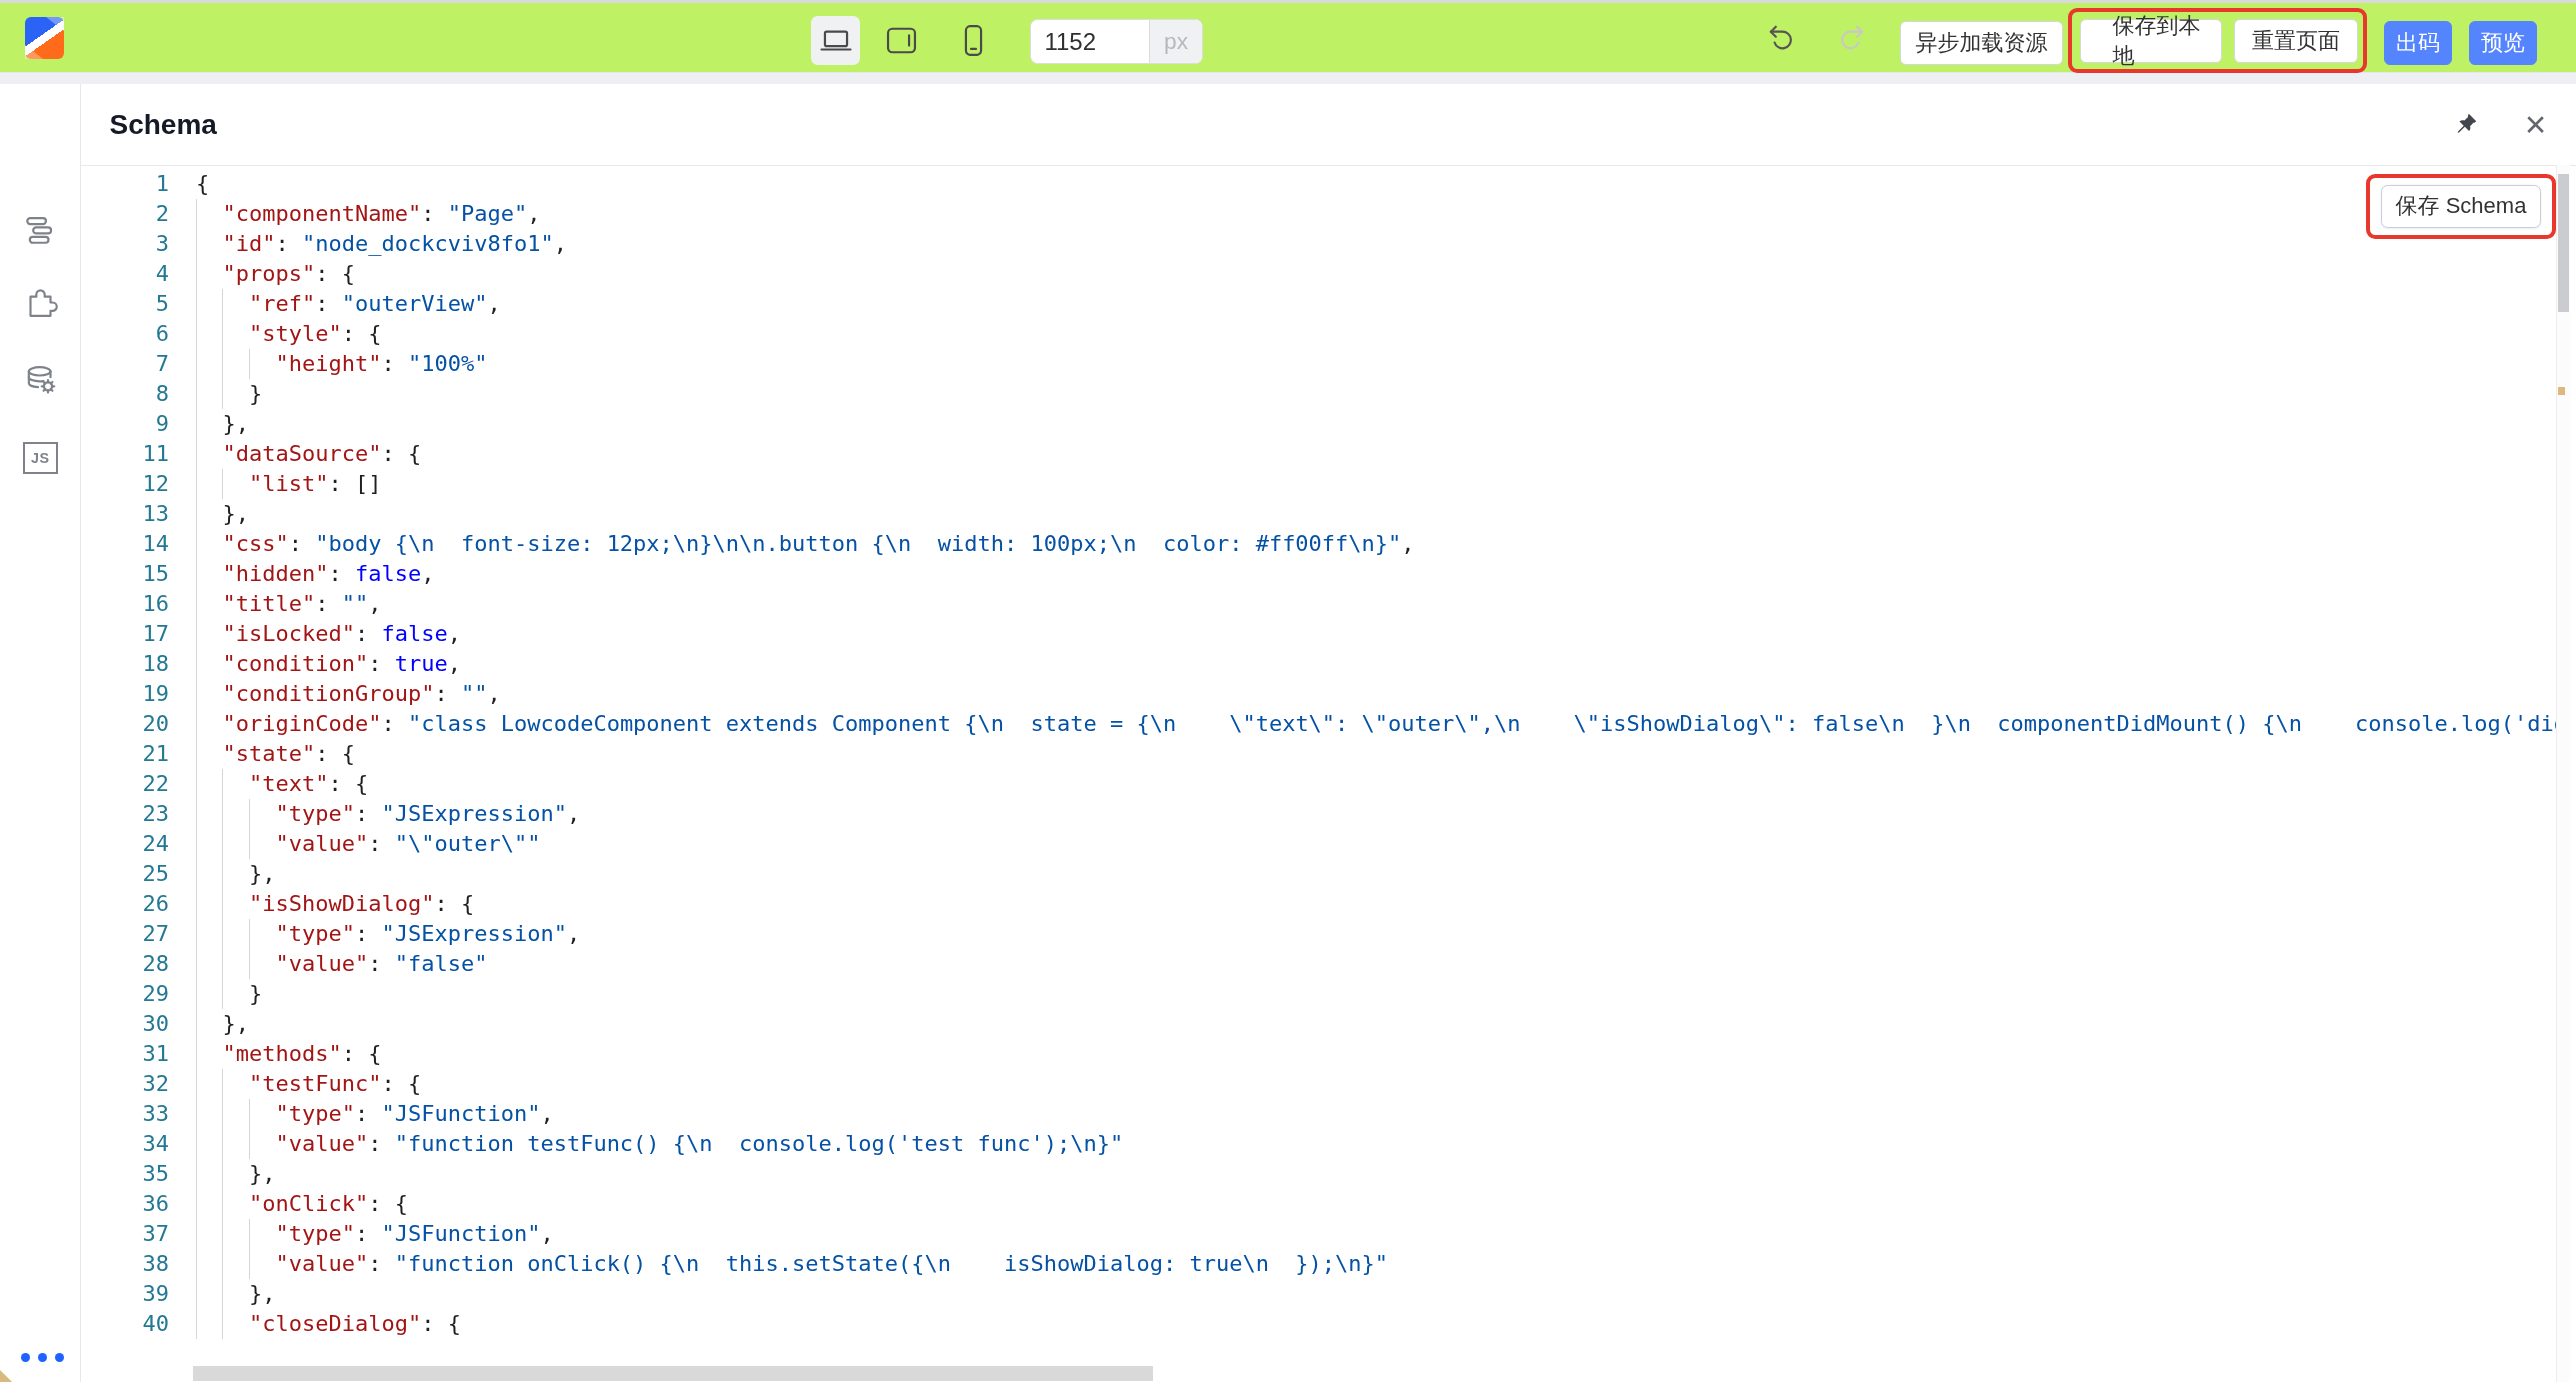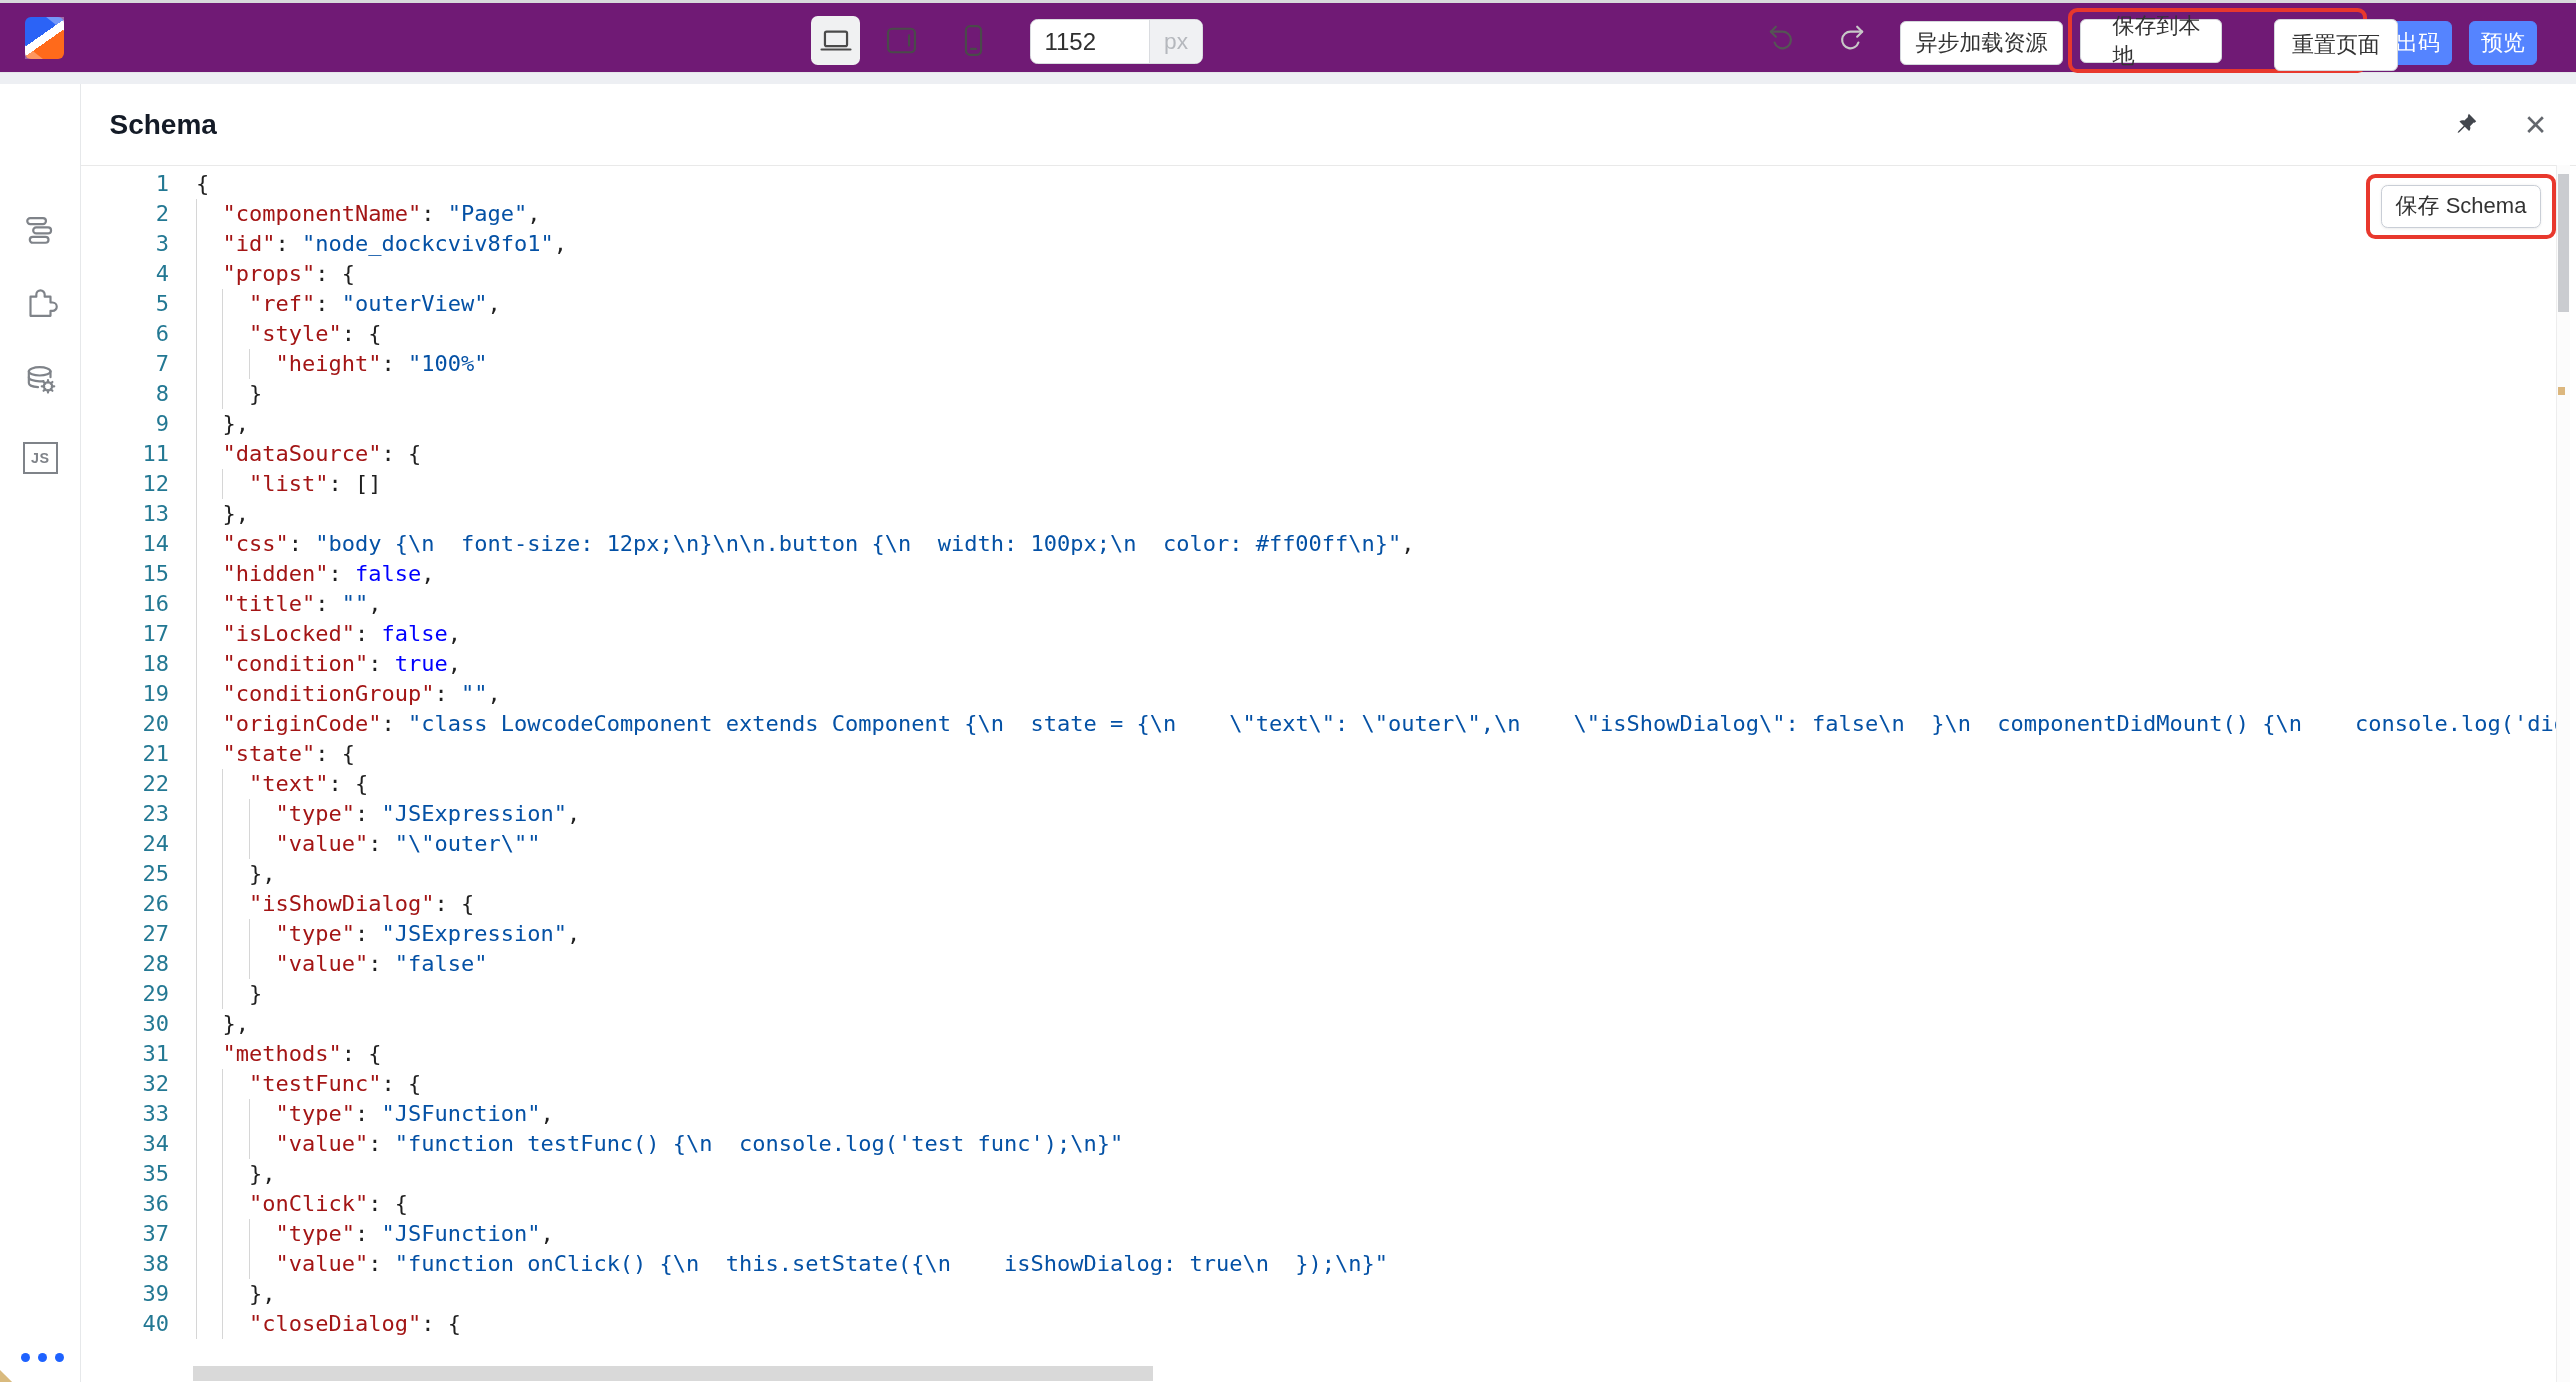--- a/index.html
+++ b/index.html
@@ -1,20 +1,20 @@
 <!DOCTYPE html>
 <html style="font-size:13.4px"><head>
 <meta charset="utf-8">
 <style>
   html,body{margin:0;padding:0;}
   body{font-family:"Liberation Sans",sans-serif;background:#edeff3;}
   .screen{position:relative;width:2576px;height:1383px;background:#edeff3;overflow:hidden;}
 
   
-  .topbar{position:absolute;left:0;top:0;width:2576px;height:72px;background:#701a75;border-bottom:0.8px solid #e4e6e9;z-index:10;}
+  .topbar{position:absolute;left:0;top:0;width:2576px;height:72px;background:#bef264;border-bottom:0.8px solid #e4e6e9;z-index:10;}
   .top-hairline{position:absolute;left:0;top:0;width:2576px;height:2.5px;background:#d8d9db;z-index:11;}
   .logo{position:absolute;left:25px;top:17px;width:39px;height:42px;border-radius:5.9px;
         background:linear-gradient(145deg,#2b63f6 0 43%,#ffffff 43% 57%,#ff6a1b 57% 100%);}
   .logo .lt{position:absolute;right:0;top:0;width:46%;height:34%;background:rgba(255,255,255,.35);clip-path:polygon(100% 0,0 0,100% 100%);}
   .logo .lb{position:absolute;left:0;bottom:0;width:46%;height:34%;background:rgba(255,255,255,.30);clip-path:polygon(0 100%,100% 100%,0 0);}
 
   .dev-btn{position:absolute;display:flex;align-items:center;justify-content:center;cursor:pointer;}
   .dev-btn.sel{background:#f0f1f2;border-radius:6.7px;}
   .dev-desktop{left:811px;top:16px;width:49px;height:49px;}
   .dev-tablet{left:883px;top:22px;width:37px;height:37px;}
@@ -34,21 +34,21 @@
           font-size:22px;color:#333;background:#fff;border:1.7px solid #d4d7dc;border-radius:5.9px;cursor:pointer;}
   .tb-btn.primary{background:#5584ff;border-color:#5584ff;color:#fff;}
   .btn-async{left:1900px;top:21px;width:163px;}
   .btn-outcode{left:2384px;top:21px;width:68px;}
   .btn-preview{left:2469px;top:21px;width:68px;}
 
   .anno{position:absolute;border:4.2px solid #e8382d;border-radius:9.2px;box-sizing:border-box;z-index:20;}
   .anno-toolbar{left:2068px;top:8.4px;width:299px;height:65px;}
   .anno-toolbar .tb-btn{position:absolute;}
   .btn-savelocal{left:7.6px;top:6.7px;width:142px;height:44px;padding-left:32px;}
-  .btn-reset{left:162px;top:6.7px;width:124px;height:52px;margin-left:40px;}
+  .btn-reset{left:162px;top:6.7px;width:124px;height:44px;}
 
   
   .sidebar{position:absolute;left:0;top:84px;width:81px;height:1299px;background:#fff;border-right:1.7px solid #e6e8ea;box-sizing:border-box;z-index:5;}
   .side-item{position:absolute;left:22.7px;width:35px;height:35px;display:flex;align-items:center;justify-content:center;cursor:pointer;}
   .side-item svg{stroke:#7f8389;fill:none;stroke-width:2.6;stroke-linecap:round;stroke-linejoin:round;}
   .js-box{width:34px;height:28px;border:2.5px solid #7f8389;border-radius:0;display:flex;align-items:center;justify-content:center;
           font-size:14.3px;font-weight:bold;color:#7f8389;letter-spacing:0.4px;}
   .dots{position:absolute;left:21px;top:1269px;display:flex;gap:7.6px;cursor:pointer;}
   .dots i{width:9.2px;height:9.2px;border-radius:50%;background:#1e62ff;}
   .corner-wedge{position:absolute;left:0;top:1370px;width:12.6px;height:12.6px;background:#d9ba7e;clip-path:polygon(0 0,0 100%,100% 100%);z-index:8;}

